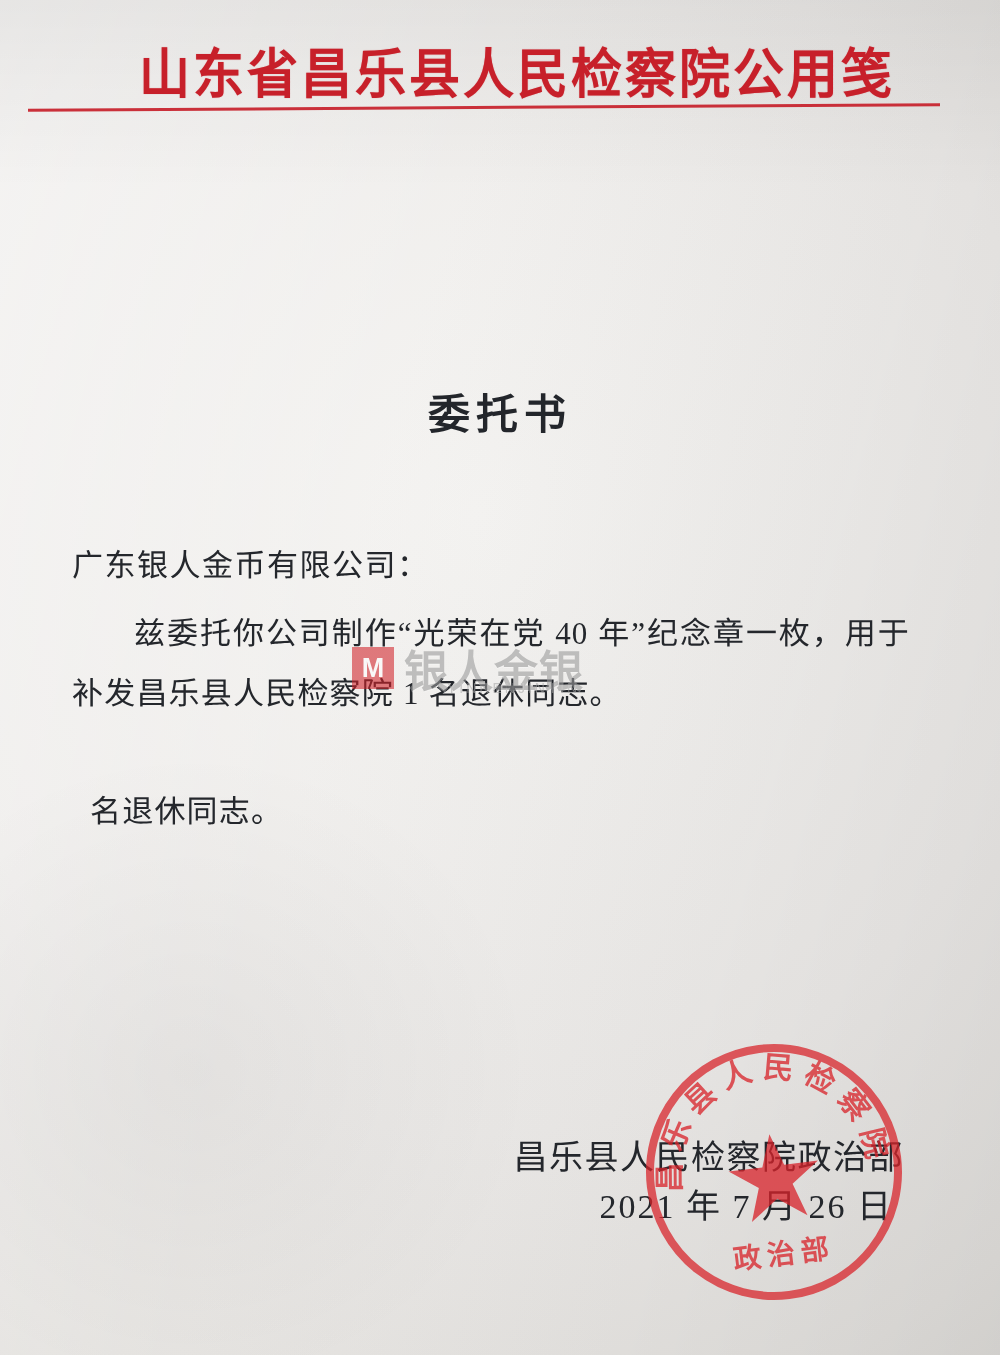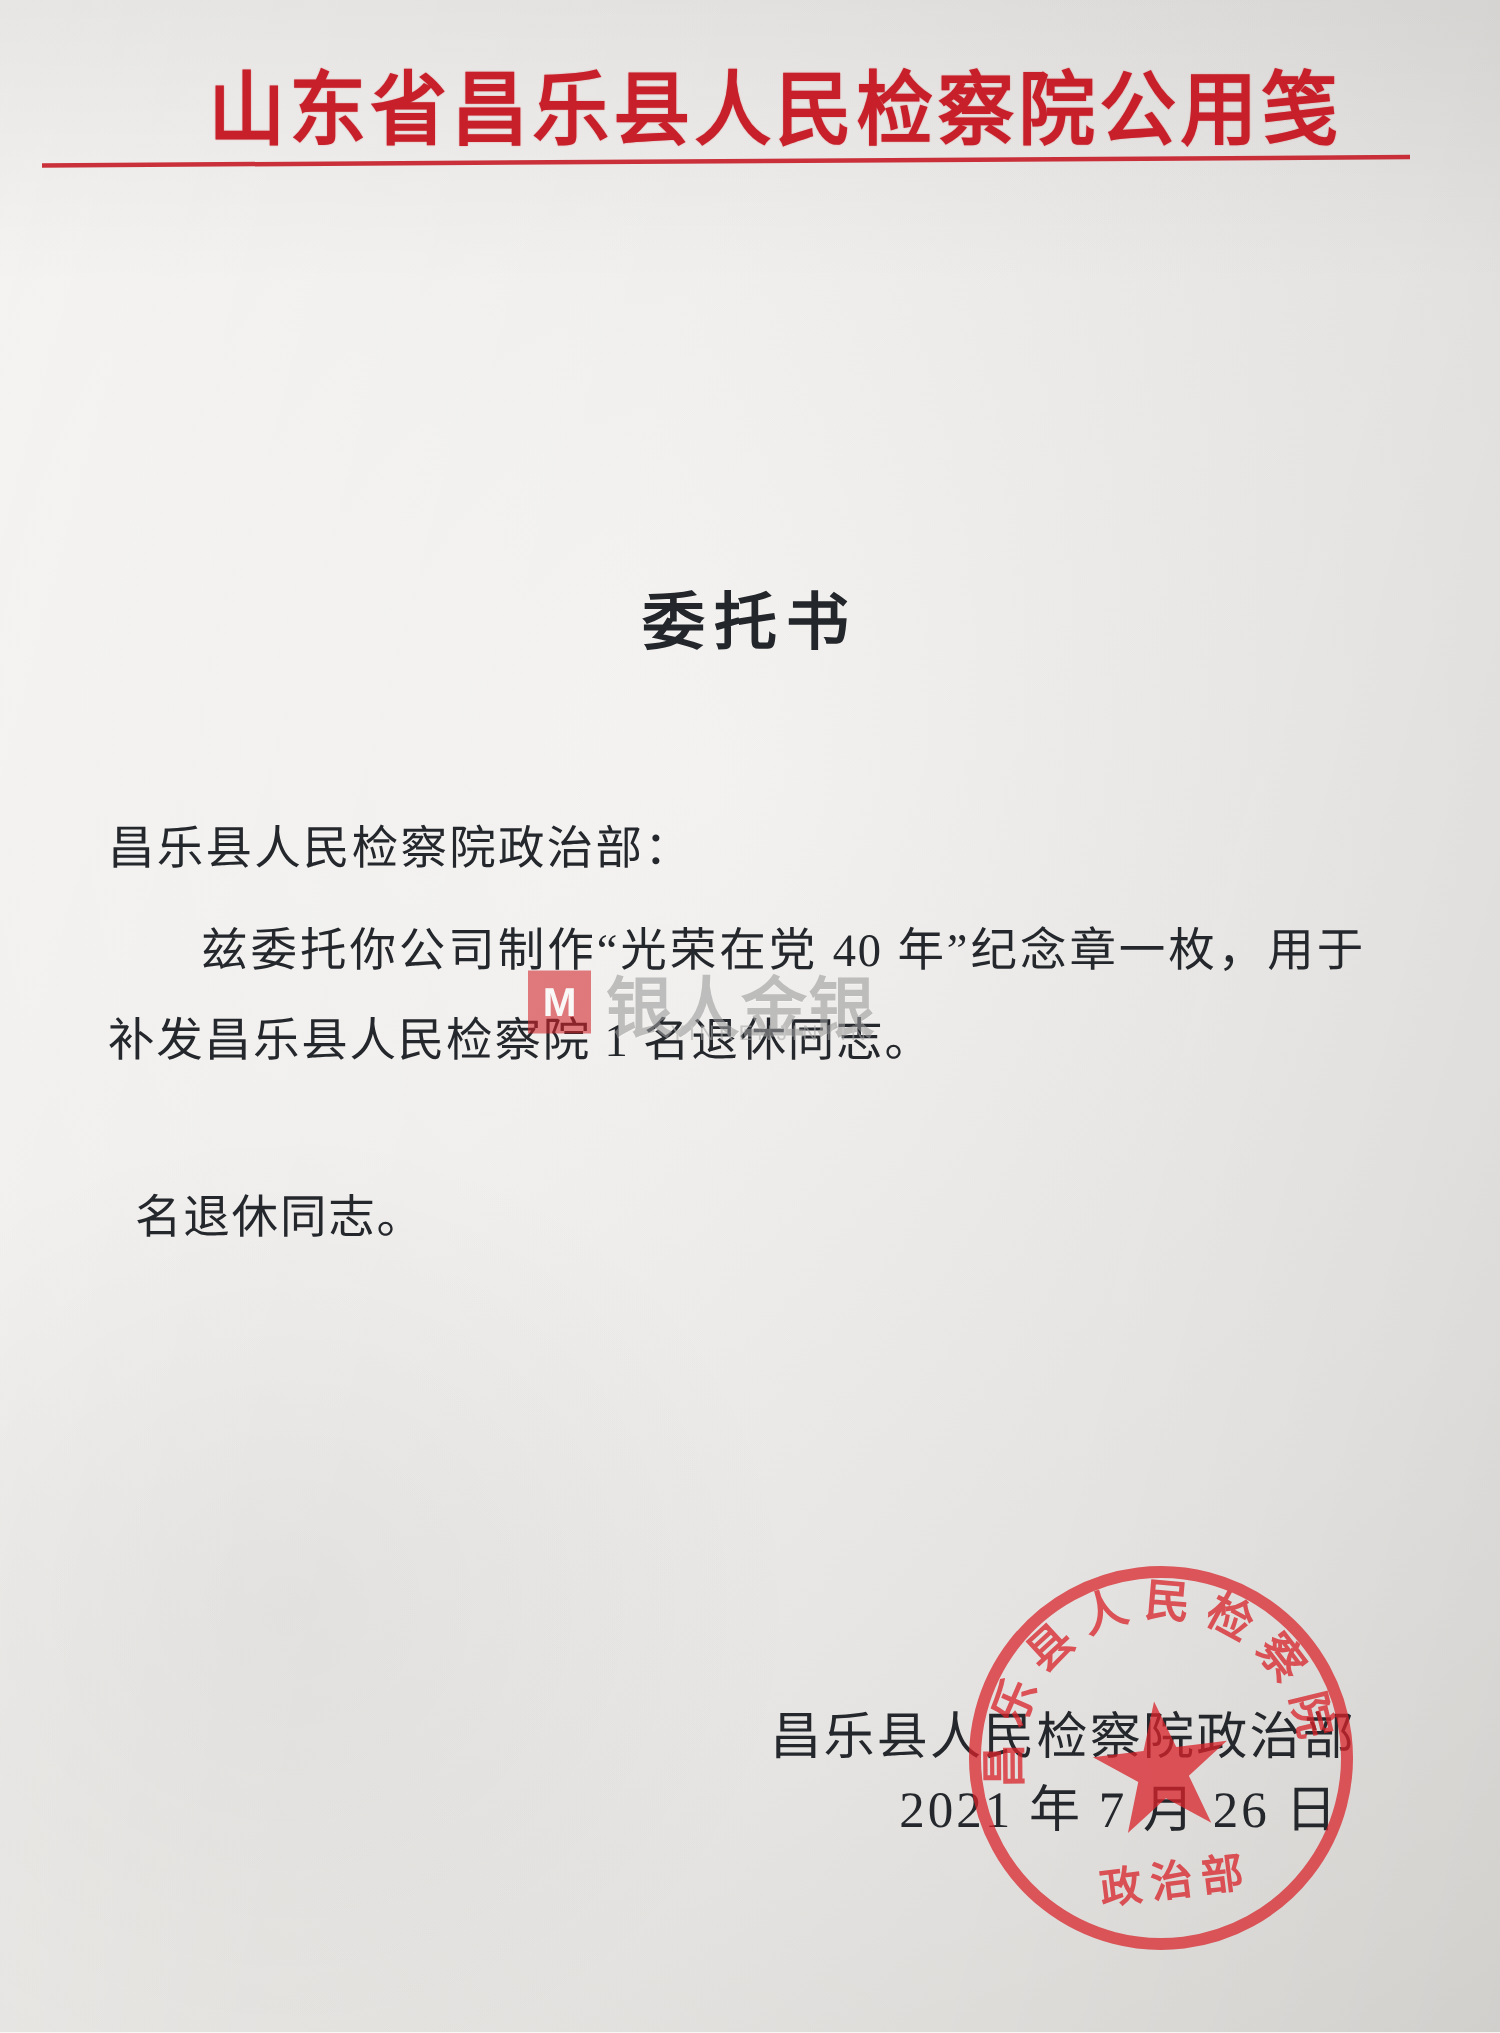--- a/index.html
+++ b/index.html
@@ -178,21 +178,21 @@
   <div class="paper-shade-b"></div>
   <div class="paper-shade-c"></div>
 
   <div class="letterhead">
     <div class="letterhead-title">山东省昌乐县人民检察院公用笺</div>
   </div>
   <div class="letterhead-rule"></div>
 
   <div class="doc-title">委托书</div>
 
-  <div class="addressee">昌乐县人民检察院政治部：</div>
+  <div class="addressee">广东银人金币有限公司：</div>
 
   <div class="para para-main">兹委托你公司制作“光荣在党 40 年”纪念章一枚，用于补发昌乐县人民检察院 1 名退休同志。</div>
 
   <div class="para para-close">名退休同志。</div>
 
   <div class="watermark">
     <div class="wm-mark">M</div>
     <div class="wm-text">银人金银</div>
     <div class="wm-sub">YINRENJINYIN</div>
   </div>

